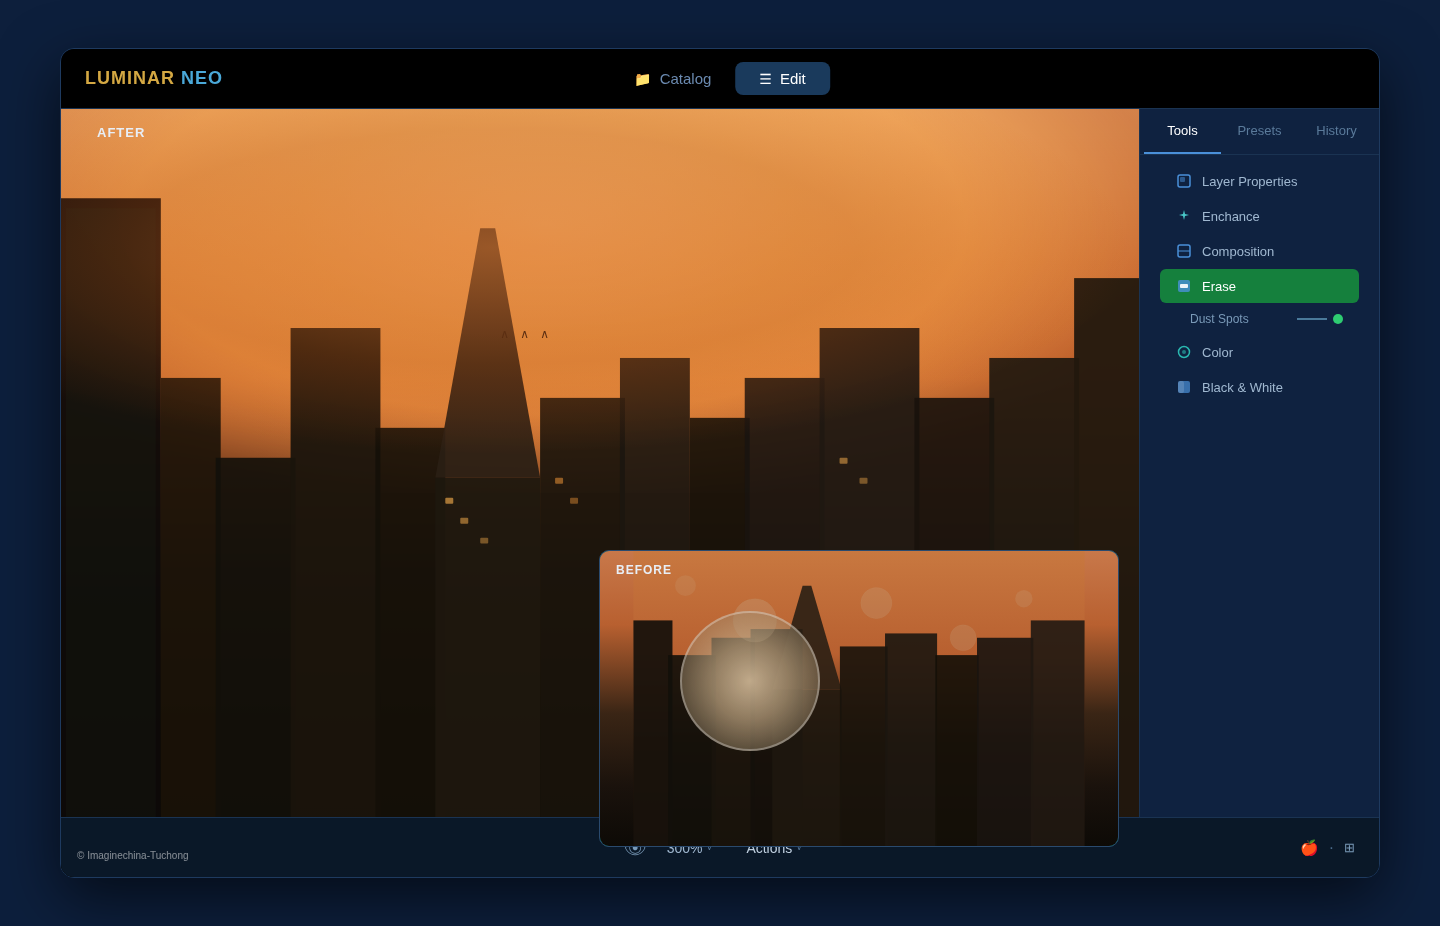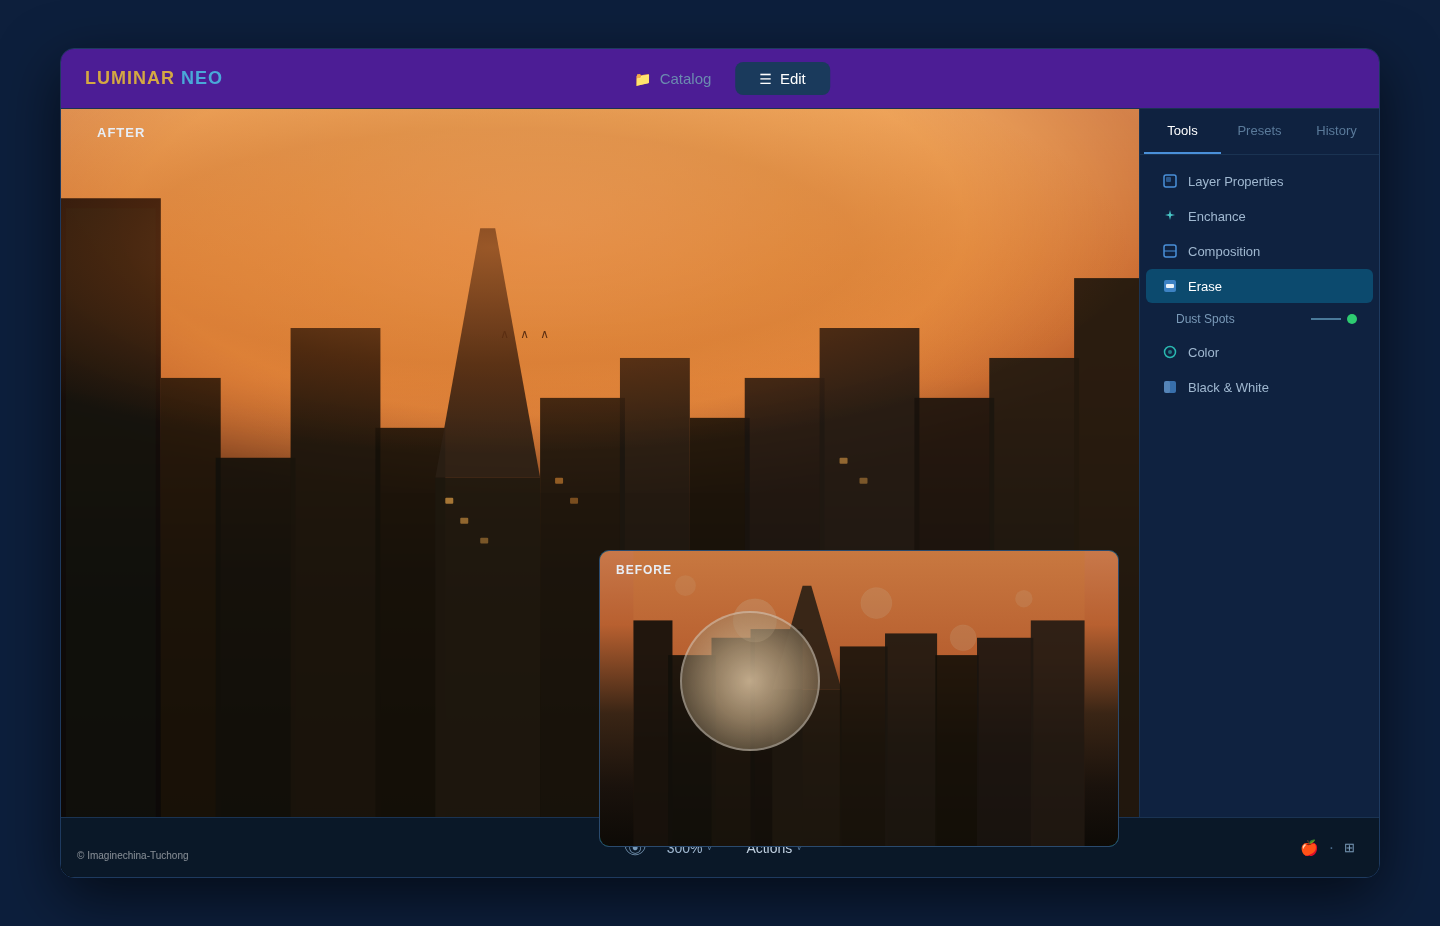--- a/index.html
+++ b/index.html
@@ -24,21 +24,21 @@
       border-radius: 14px;
       border: 1px solid #1e3a5f;
       overflow: hidden;
       position: relative;
       box-shadow: 0 20px 60px rgba(0,0,0,0.6);
     }
 
     
     .titlebar {
       height: 60px;
-      background: #4c1d95;
+      background: #000000;
       display: flex;
       align-items: center;
       padding: 0 24px;
       border-bottom: 1px solid #1a3352;
       position: relative;
       z-index: 10;
     }
 
     .logo {
       display: flex;
@@ -233,39 +233,39 @@
       cursor: pointer;
     }
 
     .panel-tab.active {
       color: #ffffff;
       border-bottom: 2px solid #4a90d9;
     }
 
     
     .tool-list {
-      padding: 8px 0;
+      padding: 8px 14px;
       flex: 1;
       overflow-y: auto;
     }
 
     .tool-item {
       display: flex;
       align-items: center;
       gap: 10px;
       padding: 9px 16px;
       color: #a0b8d0;
       font-size: 13px;
       cursor: pointer;
       border-radius: 6px;
       margin: 1px 6px;
     }
 
     .tool-item.active {
-      background: #0c4a6e;
+      background: #15803d;
       color: #ffffff;
     }
 
     .tool-icon {
       width: 16px;
       height: 16px;
       display: flex;
       align-items: center;
       justify-content: center;
       font-size: 14px;

